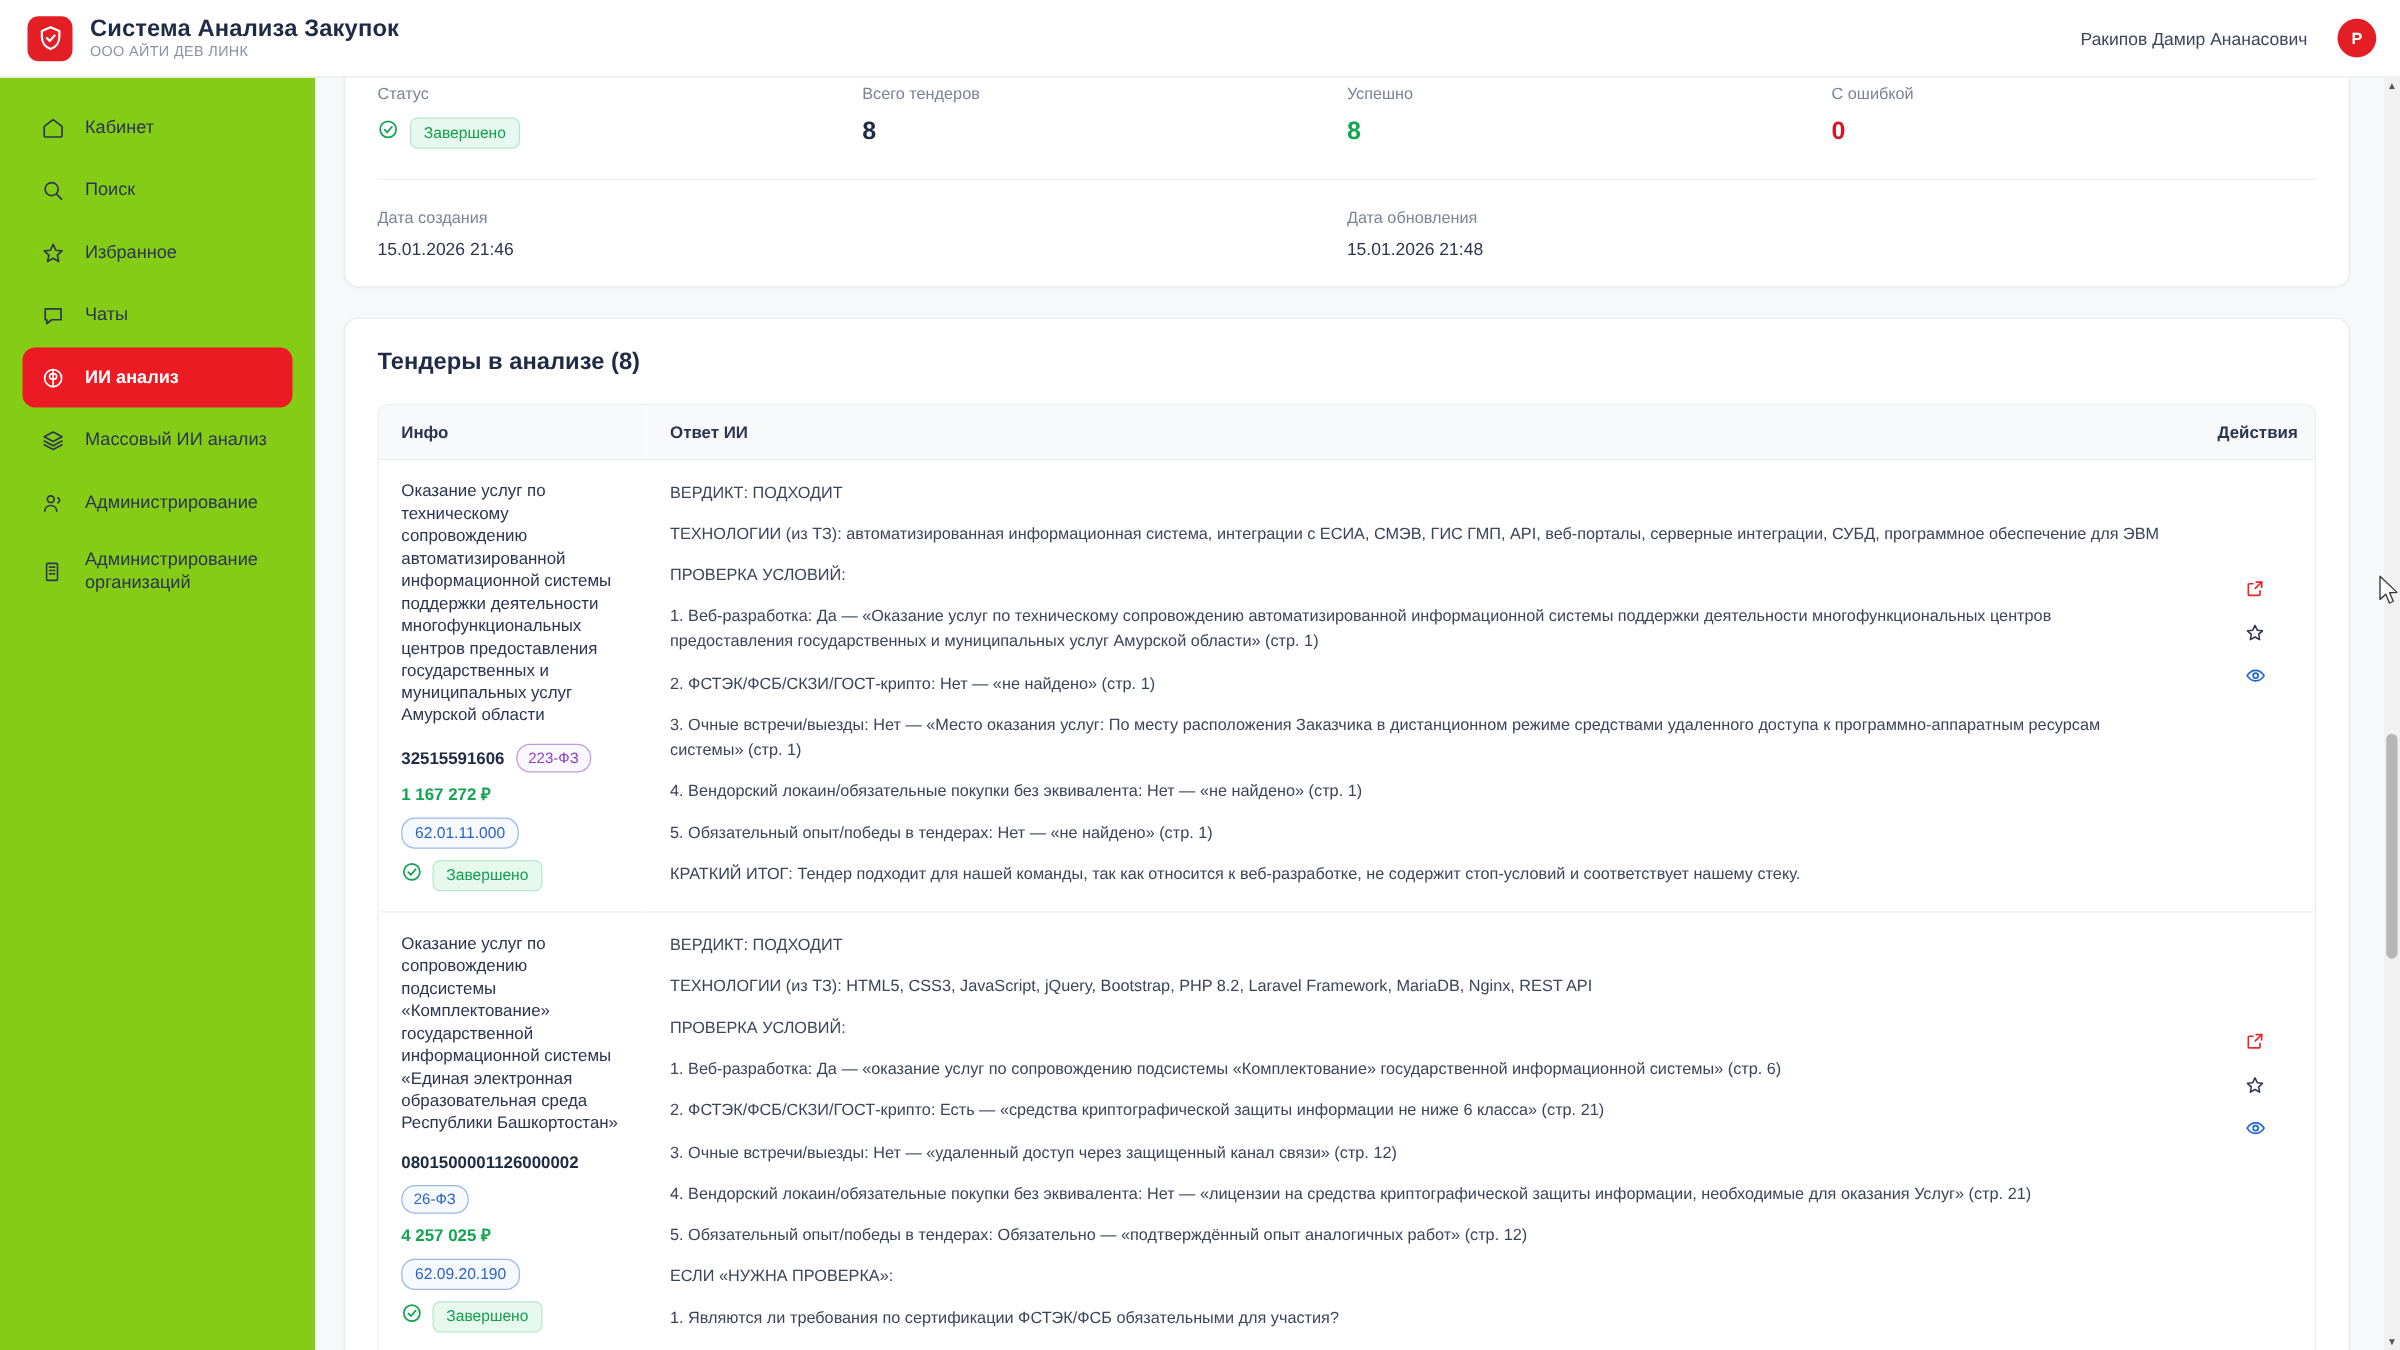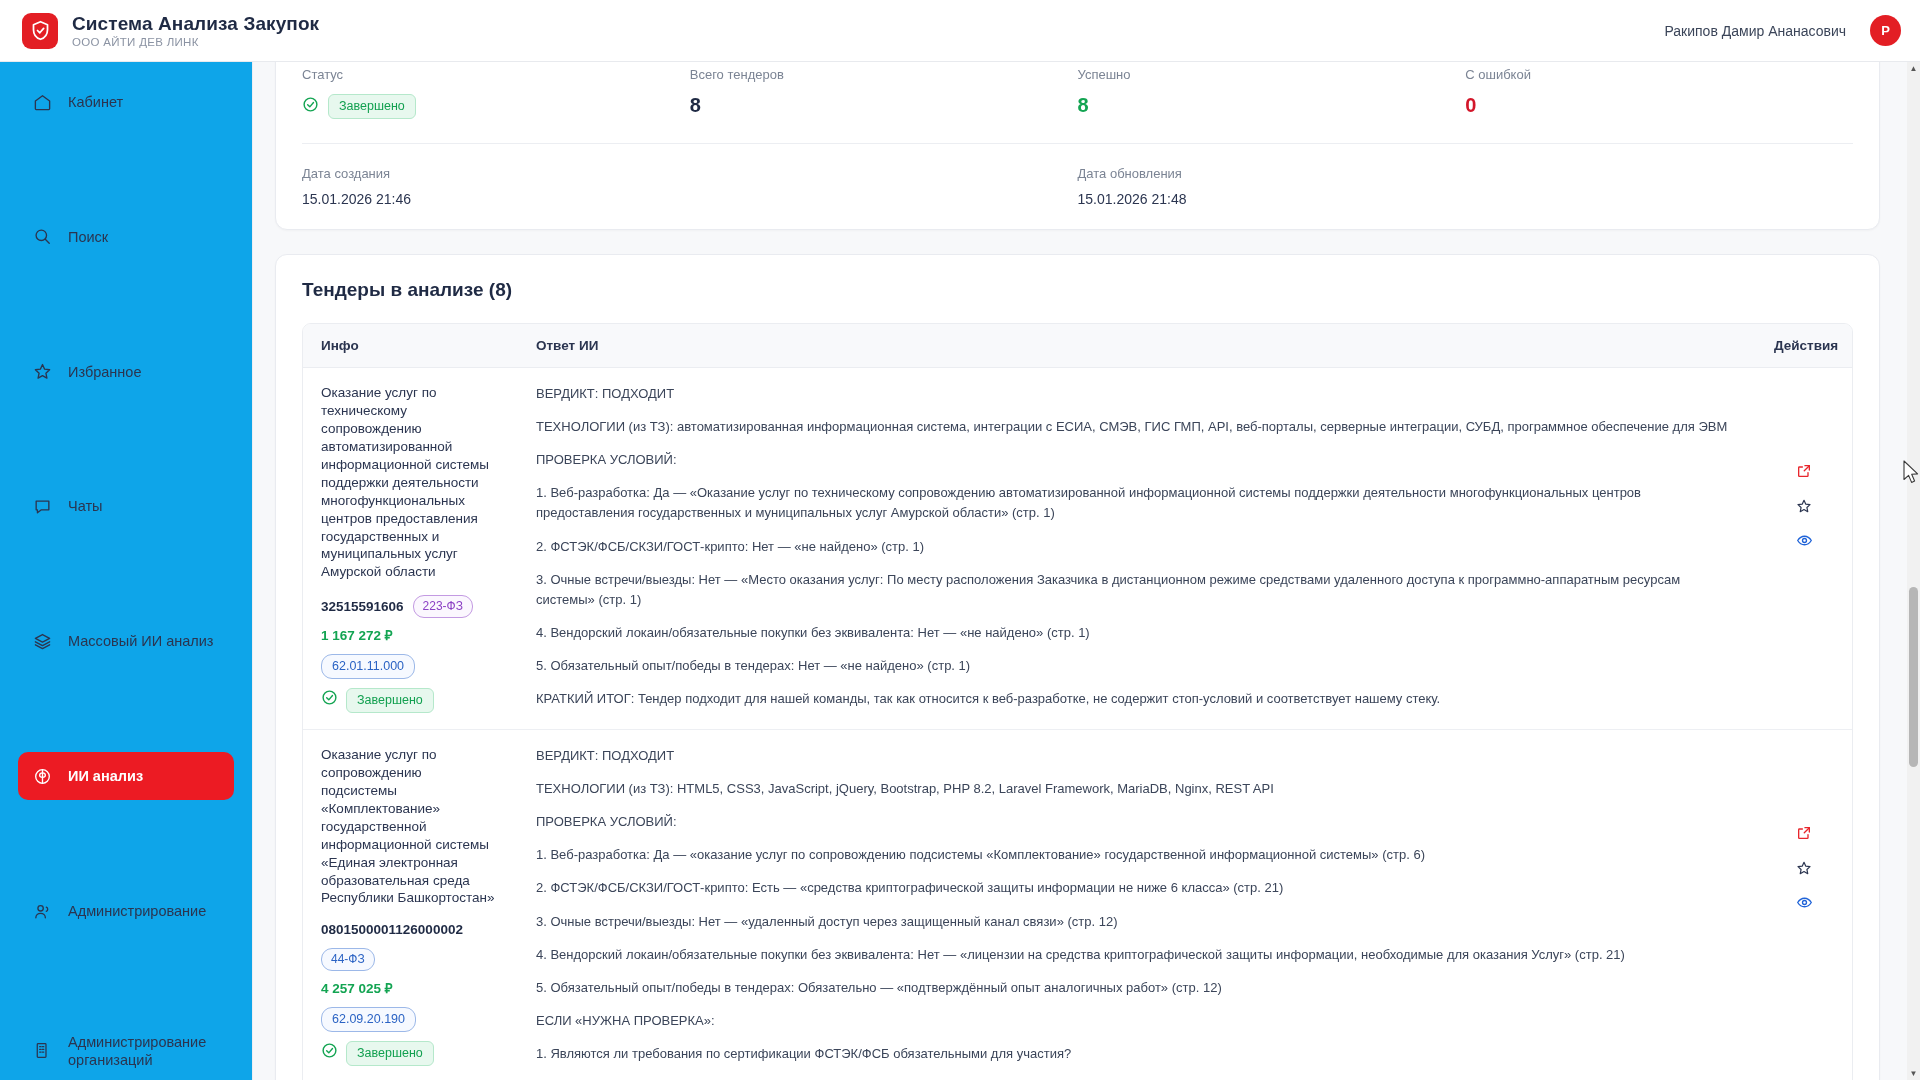--- a/index.html
+++ b/index.html
@@ -33,23 +33,23 @@
     width: 31px; height: 31px; border-radius: 50%; background: #e31e24;
     color: #fff; font-size: 13px; font-weight: 600;
     display: flex; align-items: center; justify-content: center;
   }
 
   
   .body { flex: 1; display: flex; min-height: 0; }
 
   
   .sidebar {
-    width: 253px; min-width: 253px; background: #0ea5e9;
+    width: 253px; min-width: 253px; background: #84cc16;
     border-right: 1px solid #eceef2; padding: 16px 18px 0 18px;
-    display: flex; flex-direction: column; gap: 2px; justify-content: space-between;
+    display: flex; flex-direction: column; gap: 2px;
   }
   .nav-item {
     display: flex; align-items: center; gap: 16px;
     height: 48px; padding: 0 14px; border-radius: 10px;
     color: #2b3550; font-size: 14.5px; cursor: pointer; user-select: none;
   }
   .nav-item .ico { width: 20px; height: 20px; flex: 0 0 20px; display:flex; align-items:center; justify-content:center; }
   .nav-item .ico svg { display:block; }
   .nav-item.active { background: #ec1b23; color: #ffffff; font-weight: 600; }
   .nav-item.two-line { height: 58px; align-items: center; }
@@ -197,41 +197,41 @@
 
       <div class="nav-item">
         <span class="ico">
           <svg width="19" height="19" viewBox="0 0 24 24" fill="none" stroke="#2b3550" stroke-width="1.7" stroke-linecap="round" stroke-linejoin="round">
             <path d="M4 5.2 h16 v11 h-9.4 L5.6 20 v-3.8 H4 Z"></path>
           </svg>
         </span>
         <span class="nav-label">Чаты</span>
       </div>
 
-      <div class="nav-item">
-        <span class="ico">
-          <svg width="19" height="19" viewBox="0 0 24 24" fill="none" stroke="#2b3550" stroke-width="1.7" stroke-linecap="round" stroke-linejoin="round">
-            <polygon points="12,3.2 21,8 12,12.8 3,8"></polygon>
-            <polyline points="3,12.4 12,17.2 21,12.4"></polyline>
-            <polyline points="3,16.2 12,21 21,16.2"></polyline>
-          </svg>
-        </span>
-        <span class="nav-label">Массовый ИИ анализ</span>
-      </div>
-
       <div class="nav-item active">
         <span class="ico">
           <svg width="19" height="19" viewBox="0 0 24 24" fill="none" stroke="#ffffff" stroke-width="1.7" stroke-linecap="round" stroke-linejoin="round">
             <circle cx="12" cy="12" r="8.6"></circle>
             <path d="M12 3.5 V20.5"></path>
             <path d="M12 7.5 c-2.4 0 -3.6 1.5 -3.6 3 s1.2 2.6 3.6 2.6"></path>
             <path d="M12 7.5 c2.4 0 3.6 1.5 3.6 3 s-1.2 2.6 -3.6 2.6"></path>
           </svg>
         </span>
         <span class="nav-label">ИИ анализ</span>
+      </div>
+
+      <div class="nav-item">
+        <span class="ico">
+          <svg width="19" height="19" viewBox="0 0 24 24" fill="none" stroke="#2b3550" stroke-width="1.7" stroke-linecap="round" stroke-linejoin="round">
+            <polygon points="12,3.2 21,8 12,12.8 3,8"></polygon>
+            <polyline points="3,12.4 12,17.2 21,12.4"></polyline>
+            <polyline points="3,16.2 12,21 21,16.2"></polyline>
+          </svg>
+        </span>
+        <span class="nav-label">Массовый ИИ анализ</span>
       </div>
 
       <div class="nav-item">
         <span class="ico">
           <svg width="19" height="19" viewBox="0 0 24 24" fill="none" stroke="#2b3550" stroke-width="1.7" stroke-linecap="round" stroke-linejoin="round">
             <circle cx="9.6" cy="8" r="3.4"></circle>
             <path d="M3.6 20 c0 -3.4 2.7 -5.6 6 -5.6 c3.3 0 6 2.2 6 5.6"></path>
             <path d="M16.8 6.6 a2.8 2.8 0 0 1 0 5.2"></path>
           </svg>
         </span>
@@ -379,21 +379,21 @@
                   </td>
                 </tr>
 
                 <tr>
                   <td class="cell-info">
                     <div>Оказание услуг по сопровождению подсистемы «Комплектование» государственной информационной системы «Единая электронная образовательная среда Республики Башкортостан»</div>
                     <div class="tender-meta">
                       <div class="reg-row">
                         <span class="reg-number">0801500001126000002</span>
                       </div>
-                      <span class="badge-law law44">44-ФЗ</span>
+                      <span class="badge-law law44">26-ФЗ</span>
                       <div class="price">4 257 025 ₽</div>
                       <div class="badge-okpd">62.09.20.190</div>
                       <div class="status-line">
                         <span>
                           <svg width="17" height="17" viewBox="0 0 24 24" fill="none" stroke="#13a452" stroke-width="2" stroke-linecap="round" stroke-linejoin="round">
                             <circle cx="12" cy="12" r="9"></circle>
                               <polyline points="8,12.3 11,15.3 16.2,9.2"></polyline>
                           </svg>
                         </span>
                         <span class="pill-status">Завершено</span>

